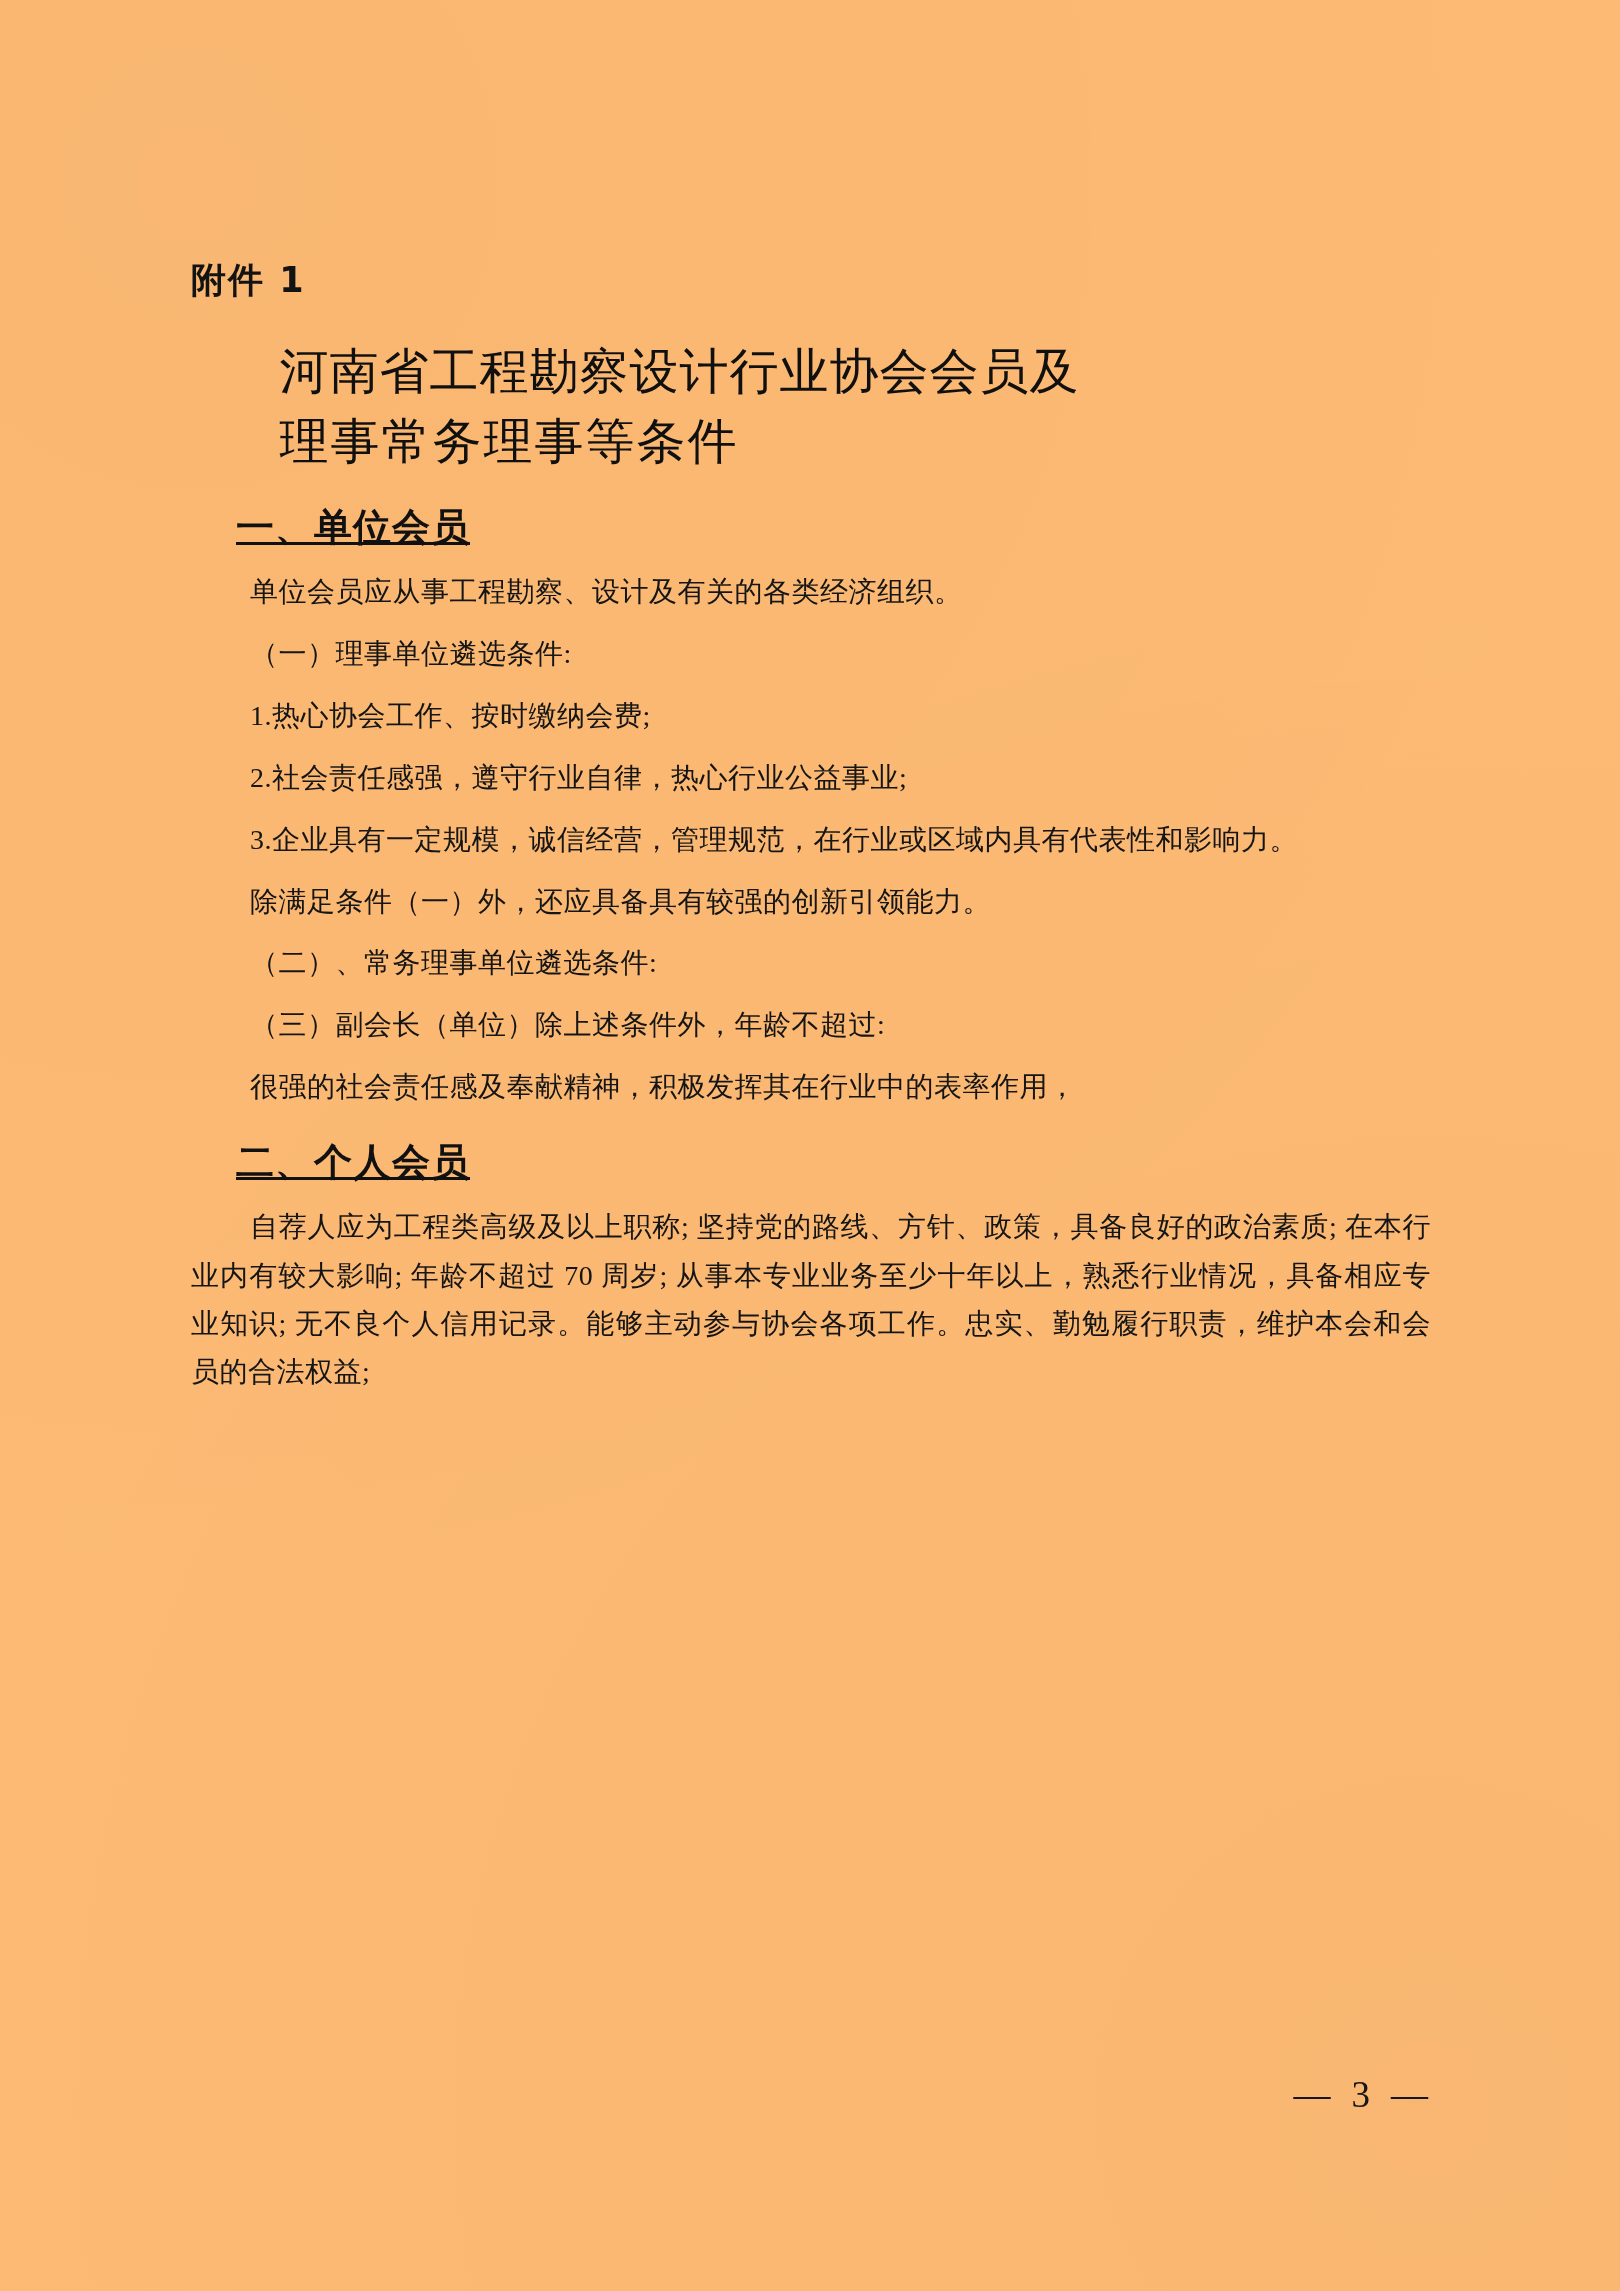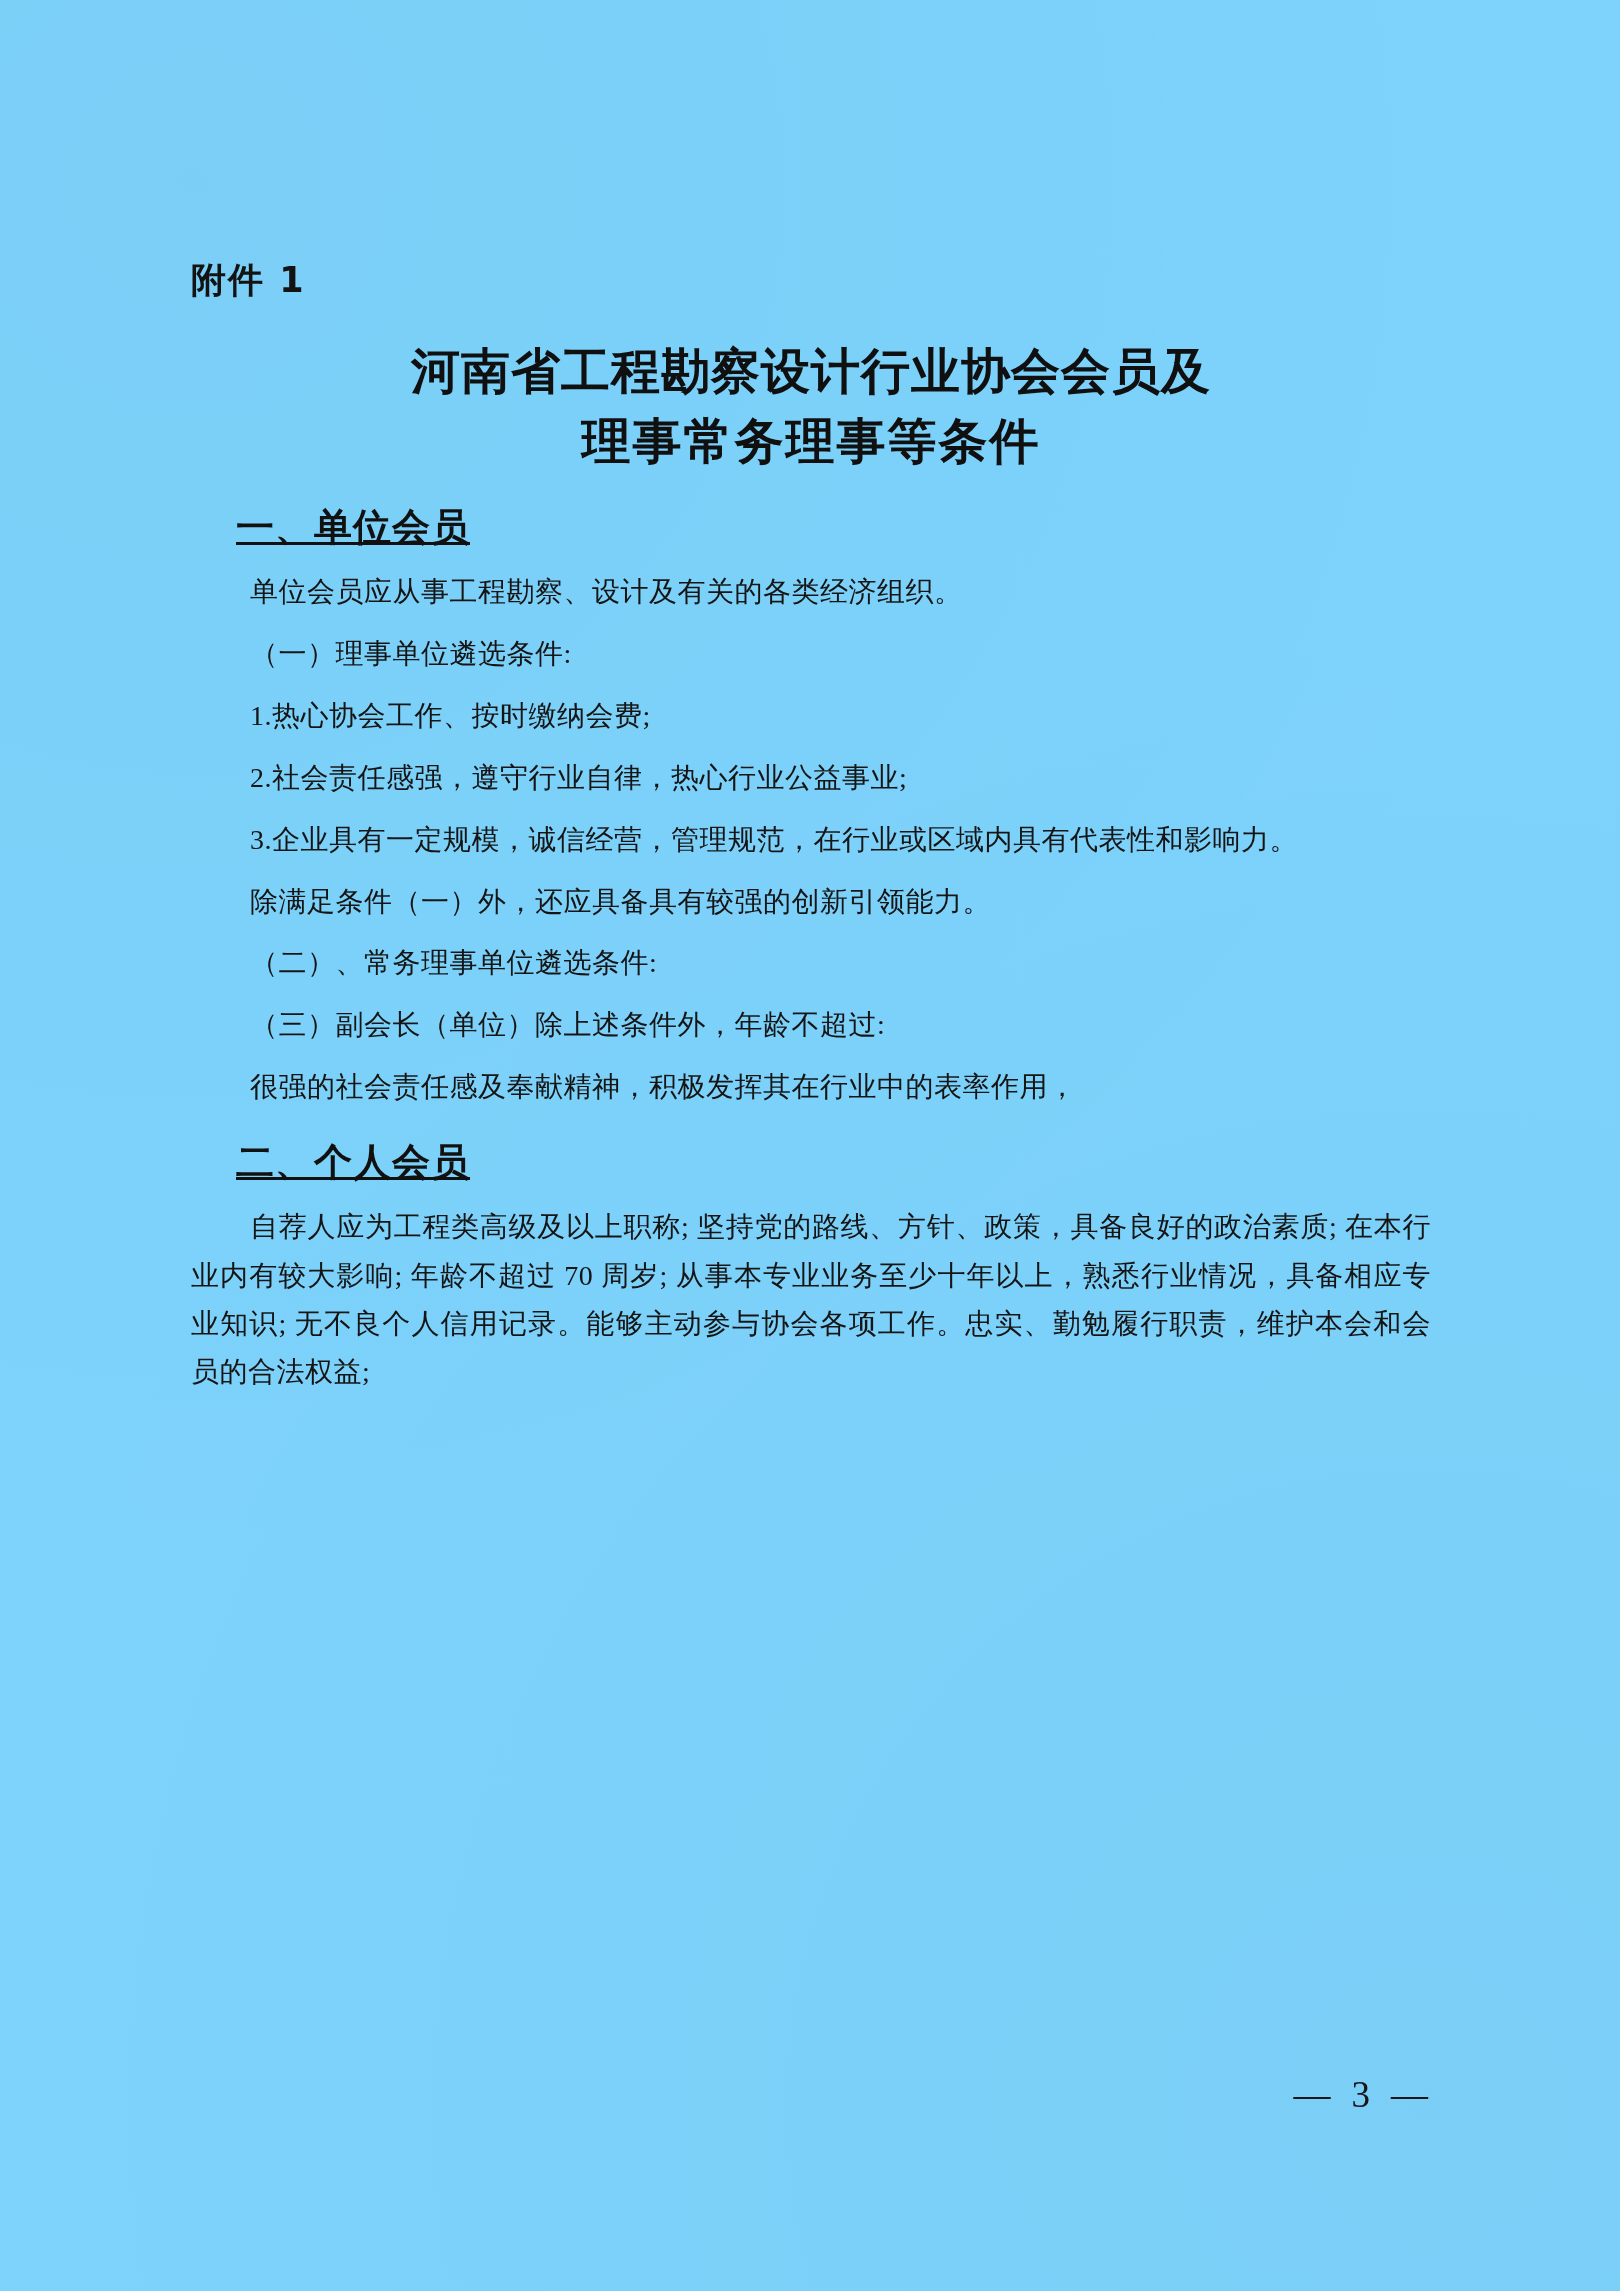--- a/index.html
+++ b/index.html
@@ -5,21 +5,21 @@
   html, body {
     margin: 0;
     padding: 0;
     background: #ffffff;
   }
   .page {
     position: relative;
     width: 1620px;
     height: 2292px;
     margin: 0 auto;
-    background: #7dd3fc;
+    background: #fdba74;
     overflow: hidden;
     font-family: "Liberation Serif", "DejaVu Serif", serif;
     color: #151515;
   }
   
   .page::before {
     content: "";
     position: absolute;
     inset: 0;
     background:
@@ -35,23 +35,23 @@
   }
   .attachment-label {
     font-family: "DejaVu Sans", "Liberation Sans", sans-serif;
     font-size: 35px;
     font-weight: 700;
     letter-spacing: 2px;
     margin: 0 0 33px 0;
     color: #131313;
   }
   .doc-title {
-    text-align: center;
+    text-align: left;
     font-family: "DejaVu Sans", "Liberation Sans", sans-serif;
-    font-weight: 700;
+    font-weight: 400;
     font-size: 49px;
     line-height: 1.42;
     letter-spacing: 1px;
     color: #101010;
     margin: 0 auto 23px auto;
     width: 1063px;
   }
   .doc-title .line {
     display: block;
   }

